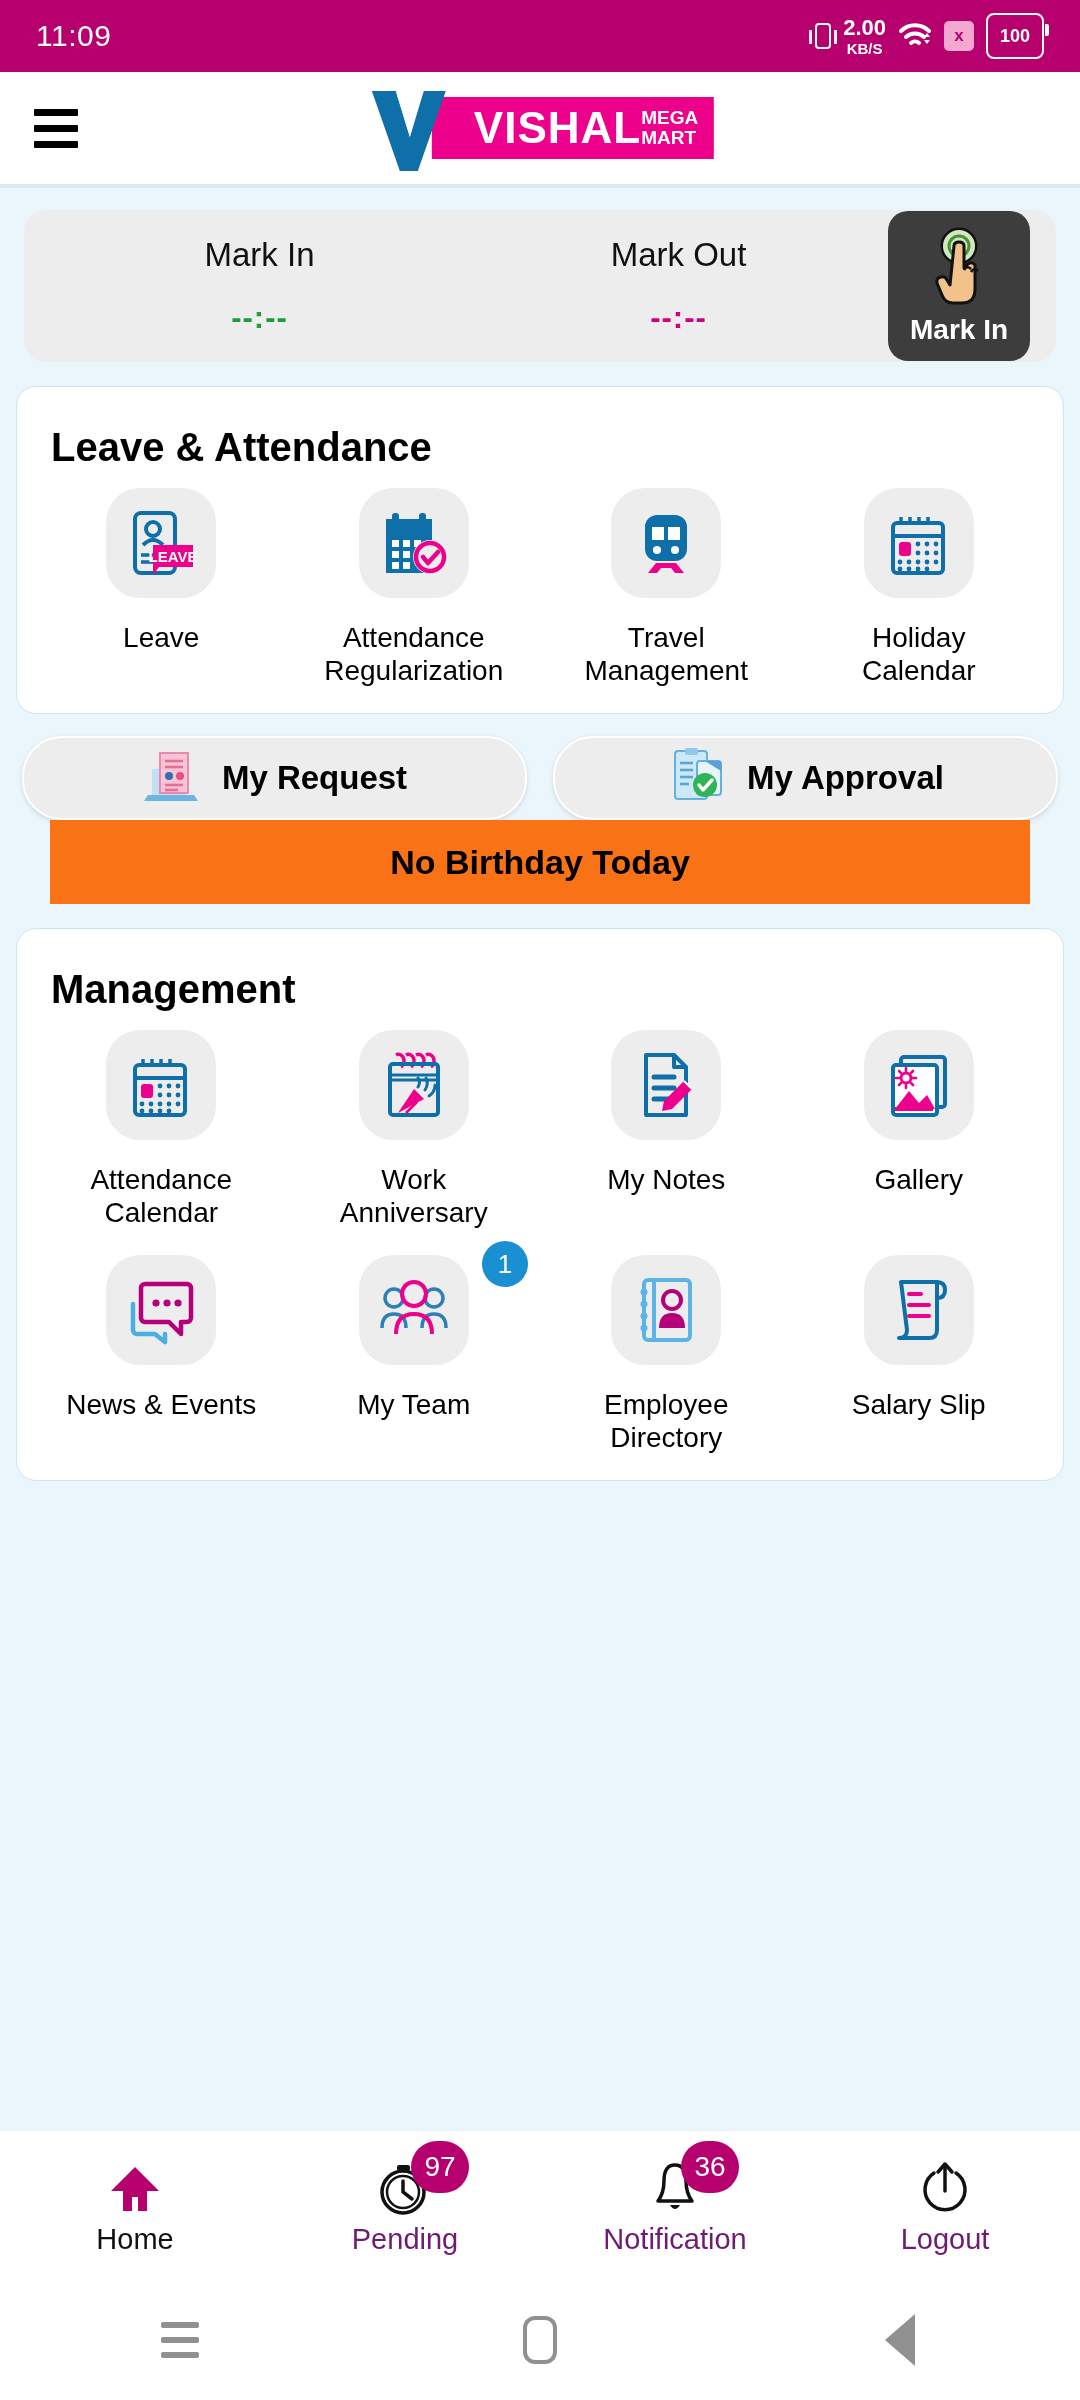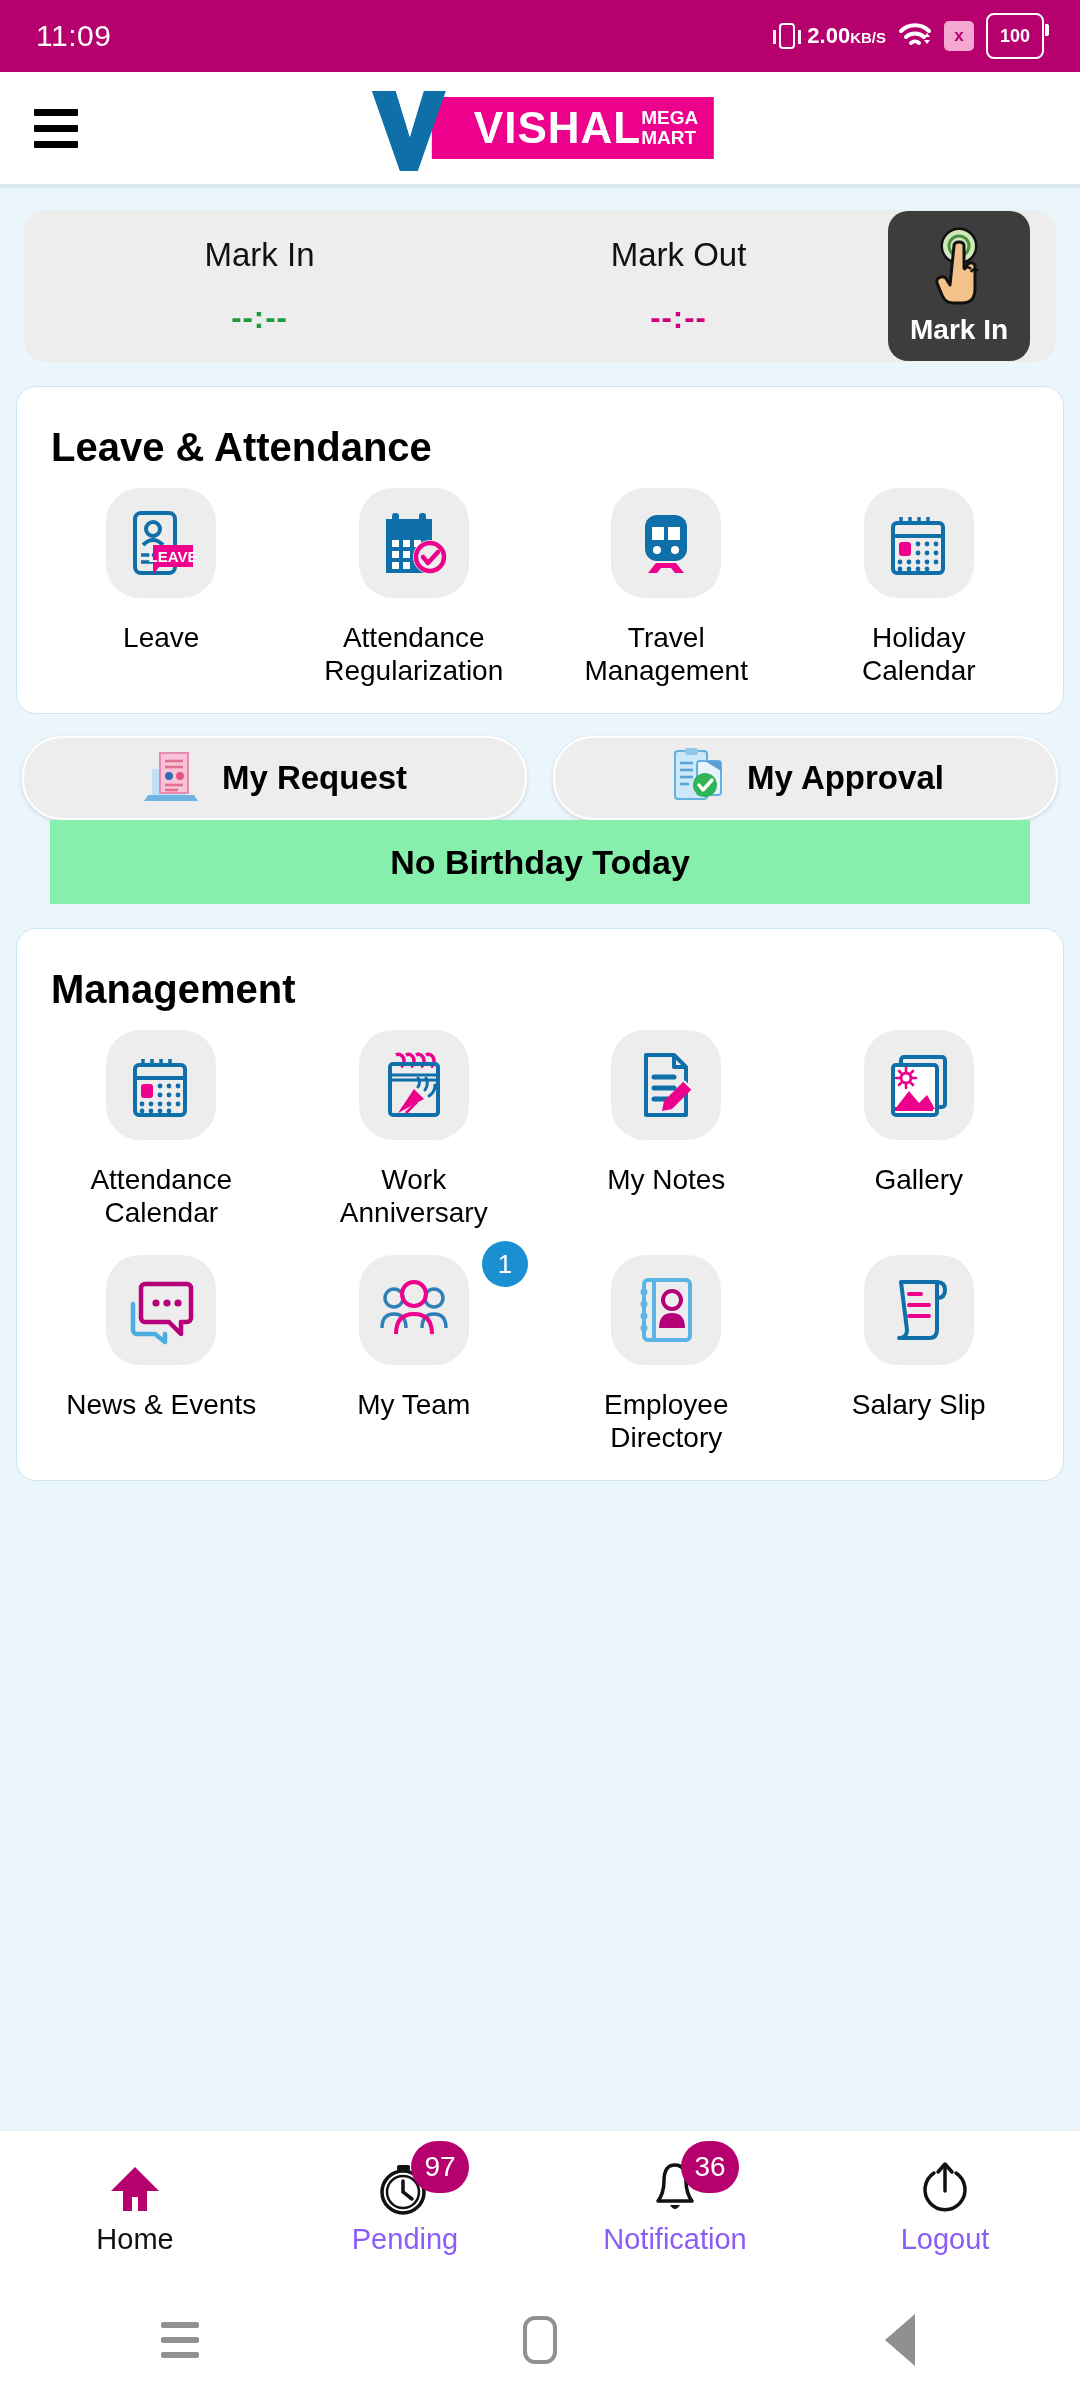--- a/index.html
+++ b/index.html
@@ -18,21 +18,21 @@
     padding:0 36px; flex:none;
   }
   .sb-time { font-size:30px; font-weight:400; letter-spacing:.5px; }
   .sb-right { display:flex; align-items:center; gap:12px; }
   .sb-vib { width:16px; height:26px; border:2.5px solid #fff; border-radius:4px; position:relative; }
   .sb-vib::before,.sb-vib::after{
     content:""; position:absolute; top:5px; width:3px; height:14px;
     background:#fff; opacity:.95;
   }
   .sb-vib::before{ left:-8px; } .sb-vib::after{ right:-8px; }
-  .sb-speed { display:flex; flex-direction:row; align-items:center; line-height:1; }
+  .sb-speed { display:flex; flex-direction:column; align-items:center; line-height:1; }
   .sb-speed .v { font-size:22px; font-weight:700; }
   .sb-speed .u { font-size:15px; font-weight:700; margin-top:2px; }
   .sb-wifi { width:34px; height:26px; position:relative; }
   .sb-sim {
     width:30px; height:30px; background:#f4a7d0; border-radius:5px;
     display:flex; align-items:center; justify-content:center;
     color:#b5006e; font-size:17px; font-weight:700;
   }
   .sb-batt {
     width:58px; height:46px; border:2.5px solid #fff; border-radius:8px;
@@ -112,37 +112,37 @@
   .pill {
     flex:1; background:#ededed; border:2px solid #fff; border-radius:40px;
     height:84px; display:flex; align-items:center; justify-content:center; gap:18px;
     cursor:pointer; box-shadow:0 2px 5px rgba(0,0,0,.12);
   }
   .pill .p-lbl { font-size:33px; font-weight:600; color:#000; }
 
   
   .bd-title { text-align:center; font-size:33px; font-weight:700; color:#000; margin:26px 0 14px 0; flex:none; }
   .bd-band {
-    background:#86efac; height:84px; margin:0 50px 0 50px;
+    background:#f97316; height:84px; margin:0 50px 0 50px;
     display:flex; align-items:center; justify-content:center; flex:none;
   }
   .bd-band .txt { font-size:34px; font-weight:700; color:#000; }
 
   .mgmt-rows { display:flex; flex-direction:column; gap:26px; }
 
   
   .bottomnav {
     height:150px; background:#fff; flex:none; display:flex; align-items:center;
     border-top:1px solid #eee;
   }
   .nav-item {
     flex:1; display:flex; flex-direction:column; align-items:center; gap:6px;
     cursor:pointer; position:relative;
   }
-  .nav-lbl { font-size:29px; color:#8b5cf6; }
+  .nav-lbl { font-size:29px; color:#701a75; }
   .nav-item.active .nav-lbl { color:#111; }
   .badge-pink {
     position:absolute; top:-14px; left:50%; margin-left:6px;
     min-width:58px; height:52px; padding:0 10px; background:#b5006e; color:#fff;
     border-radius:26px; display:flex; align-items:center; justify-content:center;
     font-size:28px; font-weight:500; z-index:3;
   }
   .nav-ico { height:62px; display:flex; align-items:flex-end; justify-content:center; }
 
   

